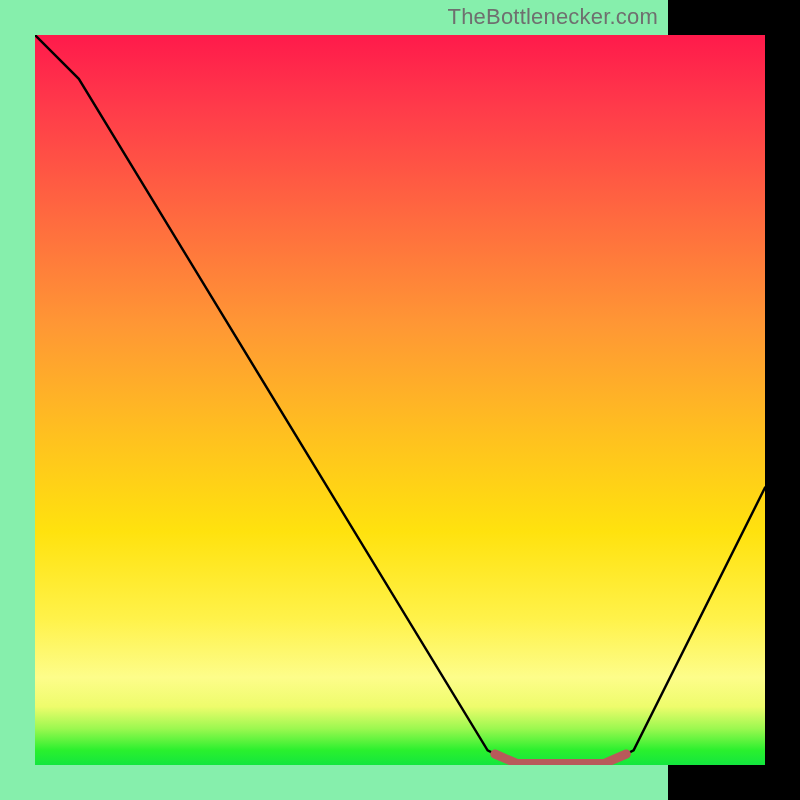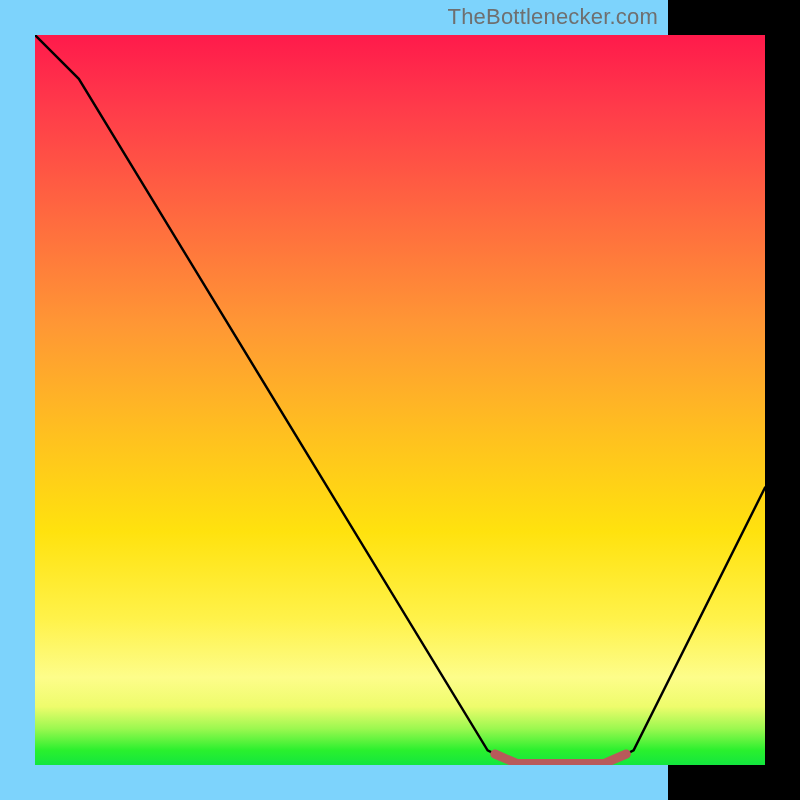--- a/index.html
+++ b/index.html
@@ -10,21 +10,21 @@
     background: #000;
     overflow: hidden;
     font-family: Arial, Helvetica, sans-serif;
   }
   .frame {
     position: absolute;
     top: 0;
     left: 0;
     width: 668px;
     height: 800px;
-    background: #7dd3fc;
+    background: #86efac;
   }
   .attribution {
     position: absolute;
     top: 4px;
     right: 10px;
     color: #6f6f6f;
     font-size: 22px;
     font-weight: 400;
     letter-spacing: 0.2px;
   }

